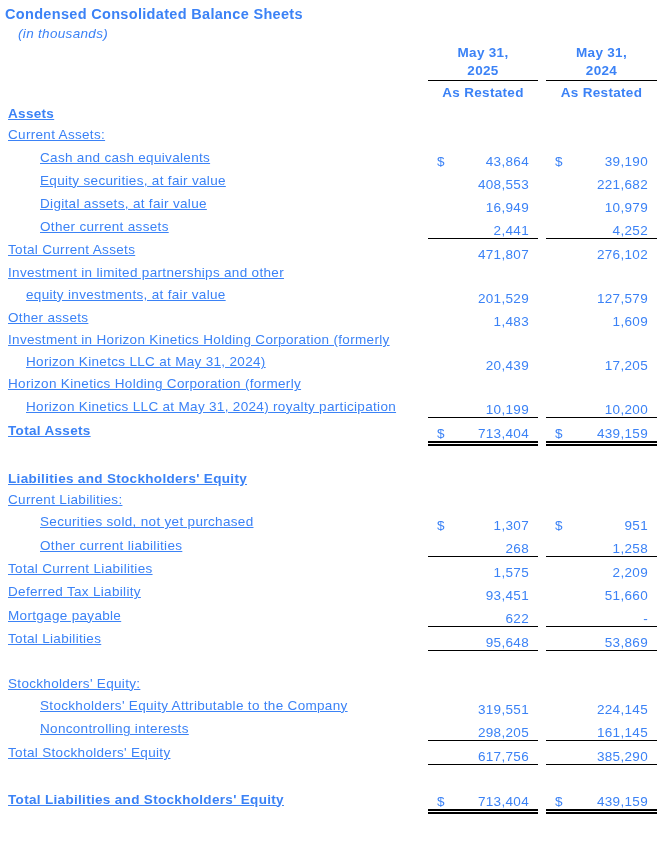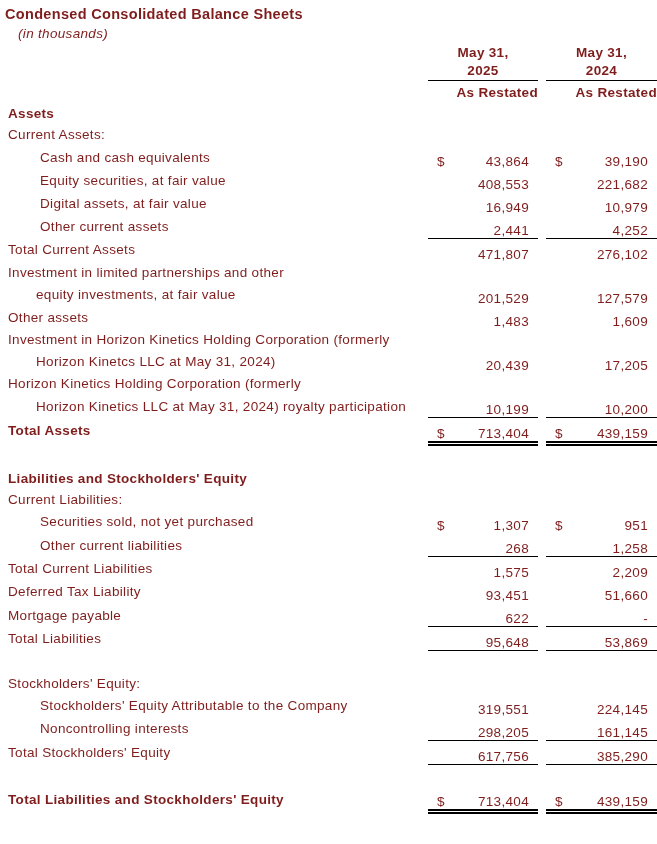--- a/index.html
+++ b/index.html
@@ -6,21 +6,21 @@
     margin: 0;
     padding: 0;
     background: #ffffff;
   }
   .page {
     position: relative;
     width: 657px;
     height: 844px;
     box-sizing: border-box;
     background: #ffffff;
-    color: #7f1d1d;
+    color: #3b82f6;
     font-family: "Liberation Sans", sans-serif;
     letter-spacing: 0.02em;
     overflow: hidden;
     padding-top: 4px;
   }
   .doc-title {
     font-size: 14.5px;
     font-weight: 700;
     line-height: 20px;
     padding-left: 5px;
@@ -49,35 +49,35 @@
   }
   th.period {
     border-bottom: 1.5px solid #000;
     padding-bottom: 1px;
   }
   th.period .date-line {
     text-align: center;
     line-height: 17.5px;
   }
   th.restated {
-    text-align: right;
+    text-align: center;
     height: 22px;
     vertical-align: middle;
   }
 
   tbody td {
     padding: 0;
     height: 21.3px;
     vertical-align: middle;
     white-space: nowrap;
     overflow: visible;
   }
-  td.label { padding-left: 8px; }
+  td.label { padding-left: 8px; text-decoration: underline; }
   td.label.ind1 { padding-left: 40px; }
-  td.label.ind2 { padding-left: 36px; }
+  td.label.ind2 { padding-left: 26px; }
   td.label.bold { font-weight: 700; }
 
   td.val .money {
     display: flex;
     justify-content: space-between;
     align-items: baseline;
     padding: 0 9px;
   }
   td.val .dollar { text-align: left; }
   td.val .amount { text-align: right; margin-top: 8px; }

